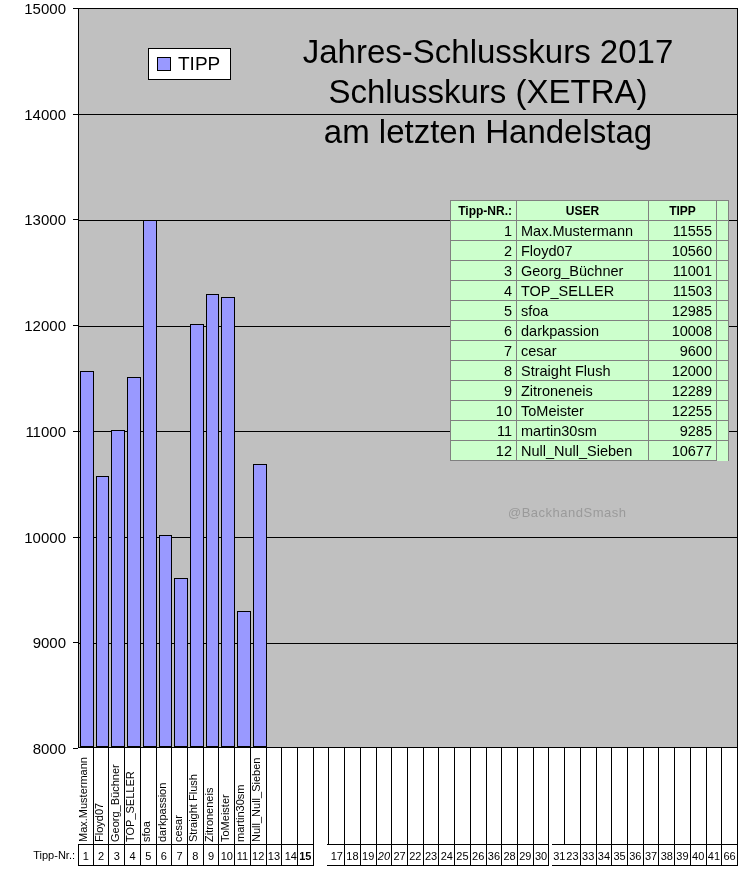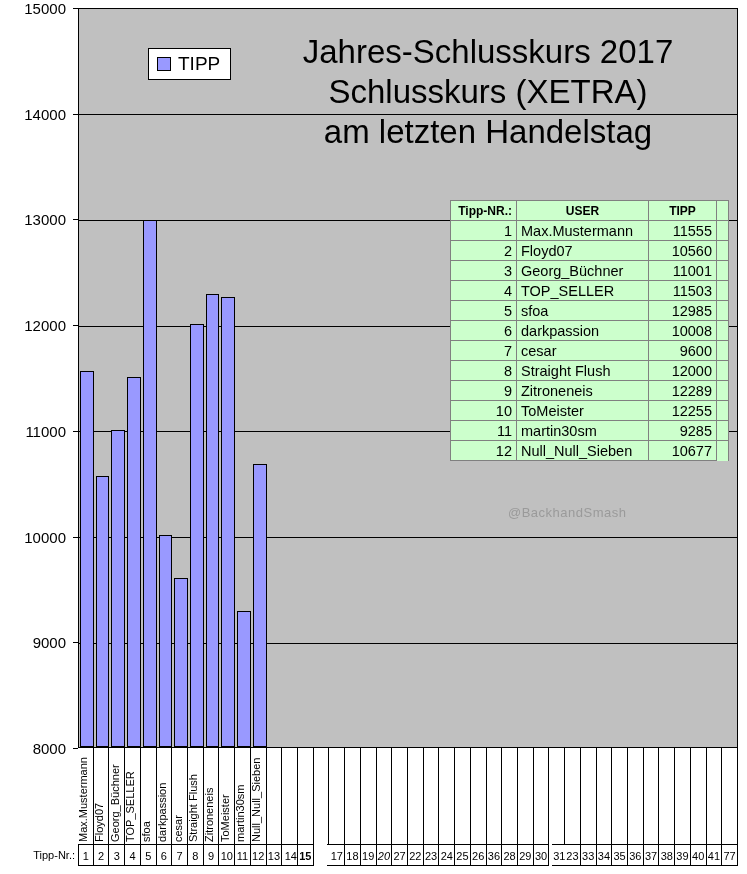--- a/index.html
+++ b/index.html
@@ -370,21 +370,21 @@
       <div class="numcell" style="left: 565.143px; width: 15.7143px;">23</div>
       <div class="numcell" style="left: 580.857px; width: 15.7143px;">33</div>
       <div class="numcell" style="left: 596.571px; width: 15.7143px;">34</div>
       <div class="numcell" style="left: 612.286px; width: 15.7143px;">35</div>
       <div class="numcell" style="left: 628px; width: 15.7143px;">36</div>
       <div class="numcell" style="left: 643.714px; width: 15.7143px;">37</div>
       <div class="numcell" style="left: 659.429px; width: 15.7143px;">38</div>
       <div class="numcell" style="left: 675.143px; width: 15.7143px;">39</div>
       <div class="numcell" style="left: 690.857px; width: 15.7143px;">40</div>
       <div class="numcell" style="left: 706.571px; width: 15.7143px;">41</div>
-      <div class="numcell" style="left: 722.286px; width: 15.7143px;">77</div>
+      <div class="numcell" style="left: 722.286px; width: 15.7143px;">66</div>
     </div>
 
   <div class="chart-title">
     <div>Jahres-Schlusskurs 2017</div>
     <div>Schlusskurs (XETRA)</div>
     <div>am letzten Handelstag</div>
   </div>
 
   <div class="legend">
     <span class="legend-swatch"></span>

